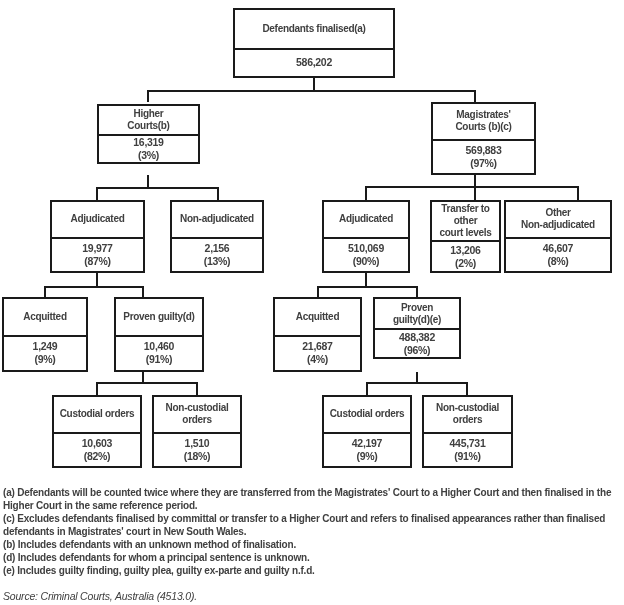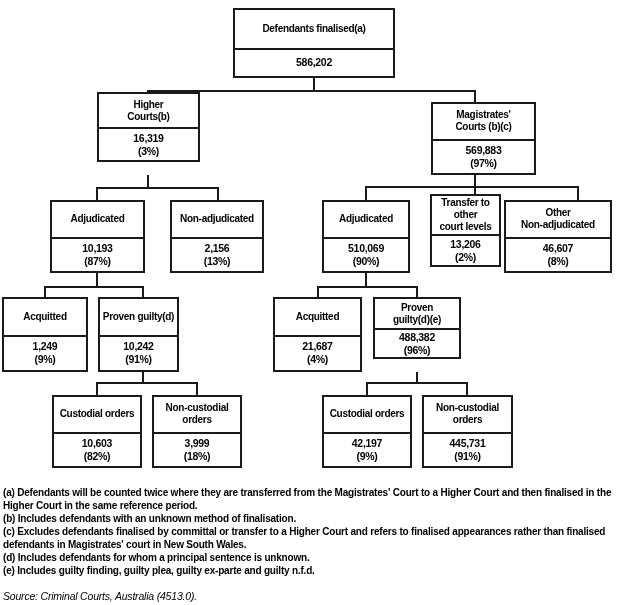--- a/index.html
+++ b/index.html
@@ -2,21 +2,21 @@
 <html><head>
 <meta charset="utf-8">
 <style>
   html, body { margin: 0; padding: 0; background: #ffffff; }
   #canvas {
     position: relative;
     width: 624px;
     height: 605px;
     background: #ffffff;
     font-family: "Liberation Sans", sans-serif;
-    color: #000000;
+    color: #404040;
     overflow: hidden;
   }
   .node {
     position: absolute;
     box-sizing: border-box;
     border: 2px solid #1a1a1a;
     background: #ffffff;
     display: flex;
     flex-direction: column;
   }
@@ -110,59 +110,59 @@
   <div class="conn v" style="left:466px;top:382px;height:13px"></div>
 
   <div class="node" style="left:233px;top:8px;width:162px;height:70px">
     <div class="node-label tall">Defendants finalised(a)</div>
     <div class="node-value">
       <span>586,202</span>
       <span></span>
     </div>
   </div>
 
-  <div class="node" style="left:97px;top:92px;width:103px;height:70px">
+  <div class="node" style="left:97px;top:104px;width:103px;height:60px">
     <div class="node-label">Higher
 Courts(b)</div>
     <div class="node-value">
       <span>16,319</span>
       <span>(3%)</span>
     </div>
   </div>
   <div class="node" style="left:431px;top:102px;width:105px;height:73px">
     <div class="node-label">Magistrates'
 Courts (b)(c)</div>
     <div class="node-value">
       <span>569,883</span>
       <span>(97%)</span>
     </div>
   </div>
 
   <div class="node" style="left:50px;top:200px;width:95px;height:73px">
     <div class="node-label">Adjudicated</div>
     <div class="node-value">
-      <span>10,193</span>
+      <span>19,977</span>
       <span>(87%)</span>
     </div>
   </div>
   <div class="node" style="left:170px;top:200px;width:94px;height:73px">
     <div class="node-label">Non-adjudicated</div>
     <div class="node-value">
       <span>2,156</span>
       <span>(13%)</span>
     </div>
   </div>
   <div class="node" style="left:322px;top:200px;width:88px;height:73px">
     <div class="node-label">Adjudicated</div>
     <div class="node-value">
       <span>510,069</span>
       <span>(90%)</span>
     </div>
   </div>
-  <div class="node" style="left:430px;top:194px;width:71px;height:73px">
+  <div class="node" style="left:430px;top:200px;width:71px;height:73px">
     <div class="node-label">Transfer to other
 court levels</div>
     <div class="node-value">
       <span>13,206</span>
       <span>(2%)</span>
     </div>
   </div>
   <div class="node" style="left:504px;top:200px;width:108px;height:73px">
     <div class="node-label">Other
 Non-adjudicated</div>
@@ -172,24 +172,24 @@
     </div>
   </div>
 
   <div class="node" style="left:2px;top:297px;width:86px;height:75px">
     <div class="node-label">Acquitted</div>
     <div class="node-value">
       <span>1,249</span>
       <span>(9%)</span>
     </div>
   </div>
-  <div class="node" style="left:98px;top:297px;width:81px;height:75px">
+  <div class="node" style="left:114px;top:297px;width:90px;height:75px">
     <div class="node-label">Proven guilty(d)</div>
     <div class="node-value">
-      <span>10,242</span>
+      <span>10,460</span>
       <span>(91%)</span>
     </div>
   </div>
   <div class="node" style="left:273px;top:297px;width:89px;height:75px">
     <div class="node-label">Acquitted</div>
     <div class="node-value">
       <span>21,687</span>
       <span>(4%)</span>
     </div>
   </div>
@@ -206,21 +206,21 @@
     <div class="node-label">Custodial orders</div>
     <div class="node-value">
       <span>10,603</span>
       <span>(82%)</span>
     </div>
   </div>
   <div class="node" style="left:152px;top:395px;width:90px;height:73px">
     <div class="node-label">Non-custodial
 orders</div>
     <div class="node-value">
-      <span>3,999</span>
+      <span>1,510</span>
       <span>(18%)</span>
     </div>
   </div>
   <div class="node" style="left:322px;top:395px;width:90px;height:73px">
     <div class="node-label">Custodial orders</div>
     <div class="node-value">
       <span>42,197</span>
       <span>(9%)</span>
     </div>
   </div>
@@ -228,20 +228,20 @@
     <div class="node-label">Non-custodial
 orders</div>
     <div class="node-value">
       <span>445,731</span>
       <span>(91%)</span>
     </div>
   </div>
 
   <div id="footnotes">
     <p class="footnote">(a) Defendants will be counted twice where they are transferred from the Magistrates' Court to a Higher Court and then finalised in the Higher Court in the same reference period.</p>
+    <p class="footnote">(c) Excludes defendants finalised by committal or transfer to a Higher Court and refers to finalised appearances rather than finalised defendants in Magistrates' court in New South Wales.</p>
     <p class="footnote">(b) Includes defendants with an unknown method of finalisation.</p>
-    <p class="footnote">(c) Excludes defendants finalised by committal or transfer to a Higher Court and refers to finalised appearances rather than finalised defendants in Magistrates' court in New South Wales.</p>
     <p class="footnote">(d) Includes defendants for whom a principal sentence is unknown.</p>
     <p class="footnote">(e) Includes guilty finding, guilty plea, guilty ex-parte and guilty n.f.d.</p>
     <p class="footnote" id="source-line">Source: Criminal Courts, Australia (4513.0).</p>
   </div>
 
 </div>
 
 </body></html>

